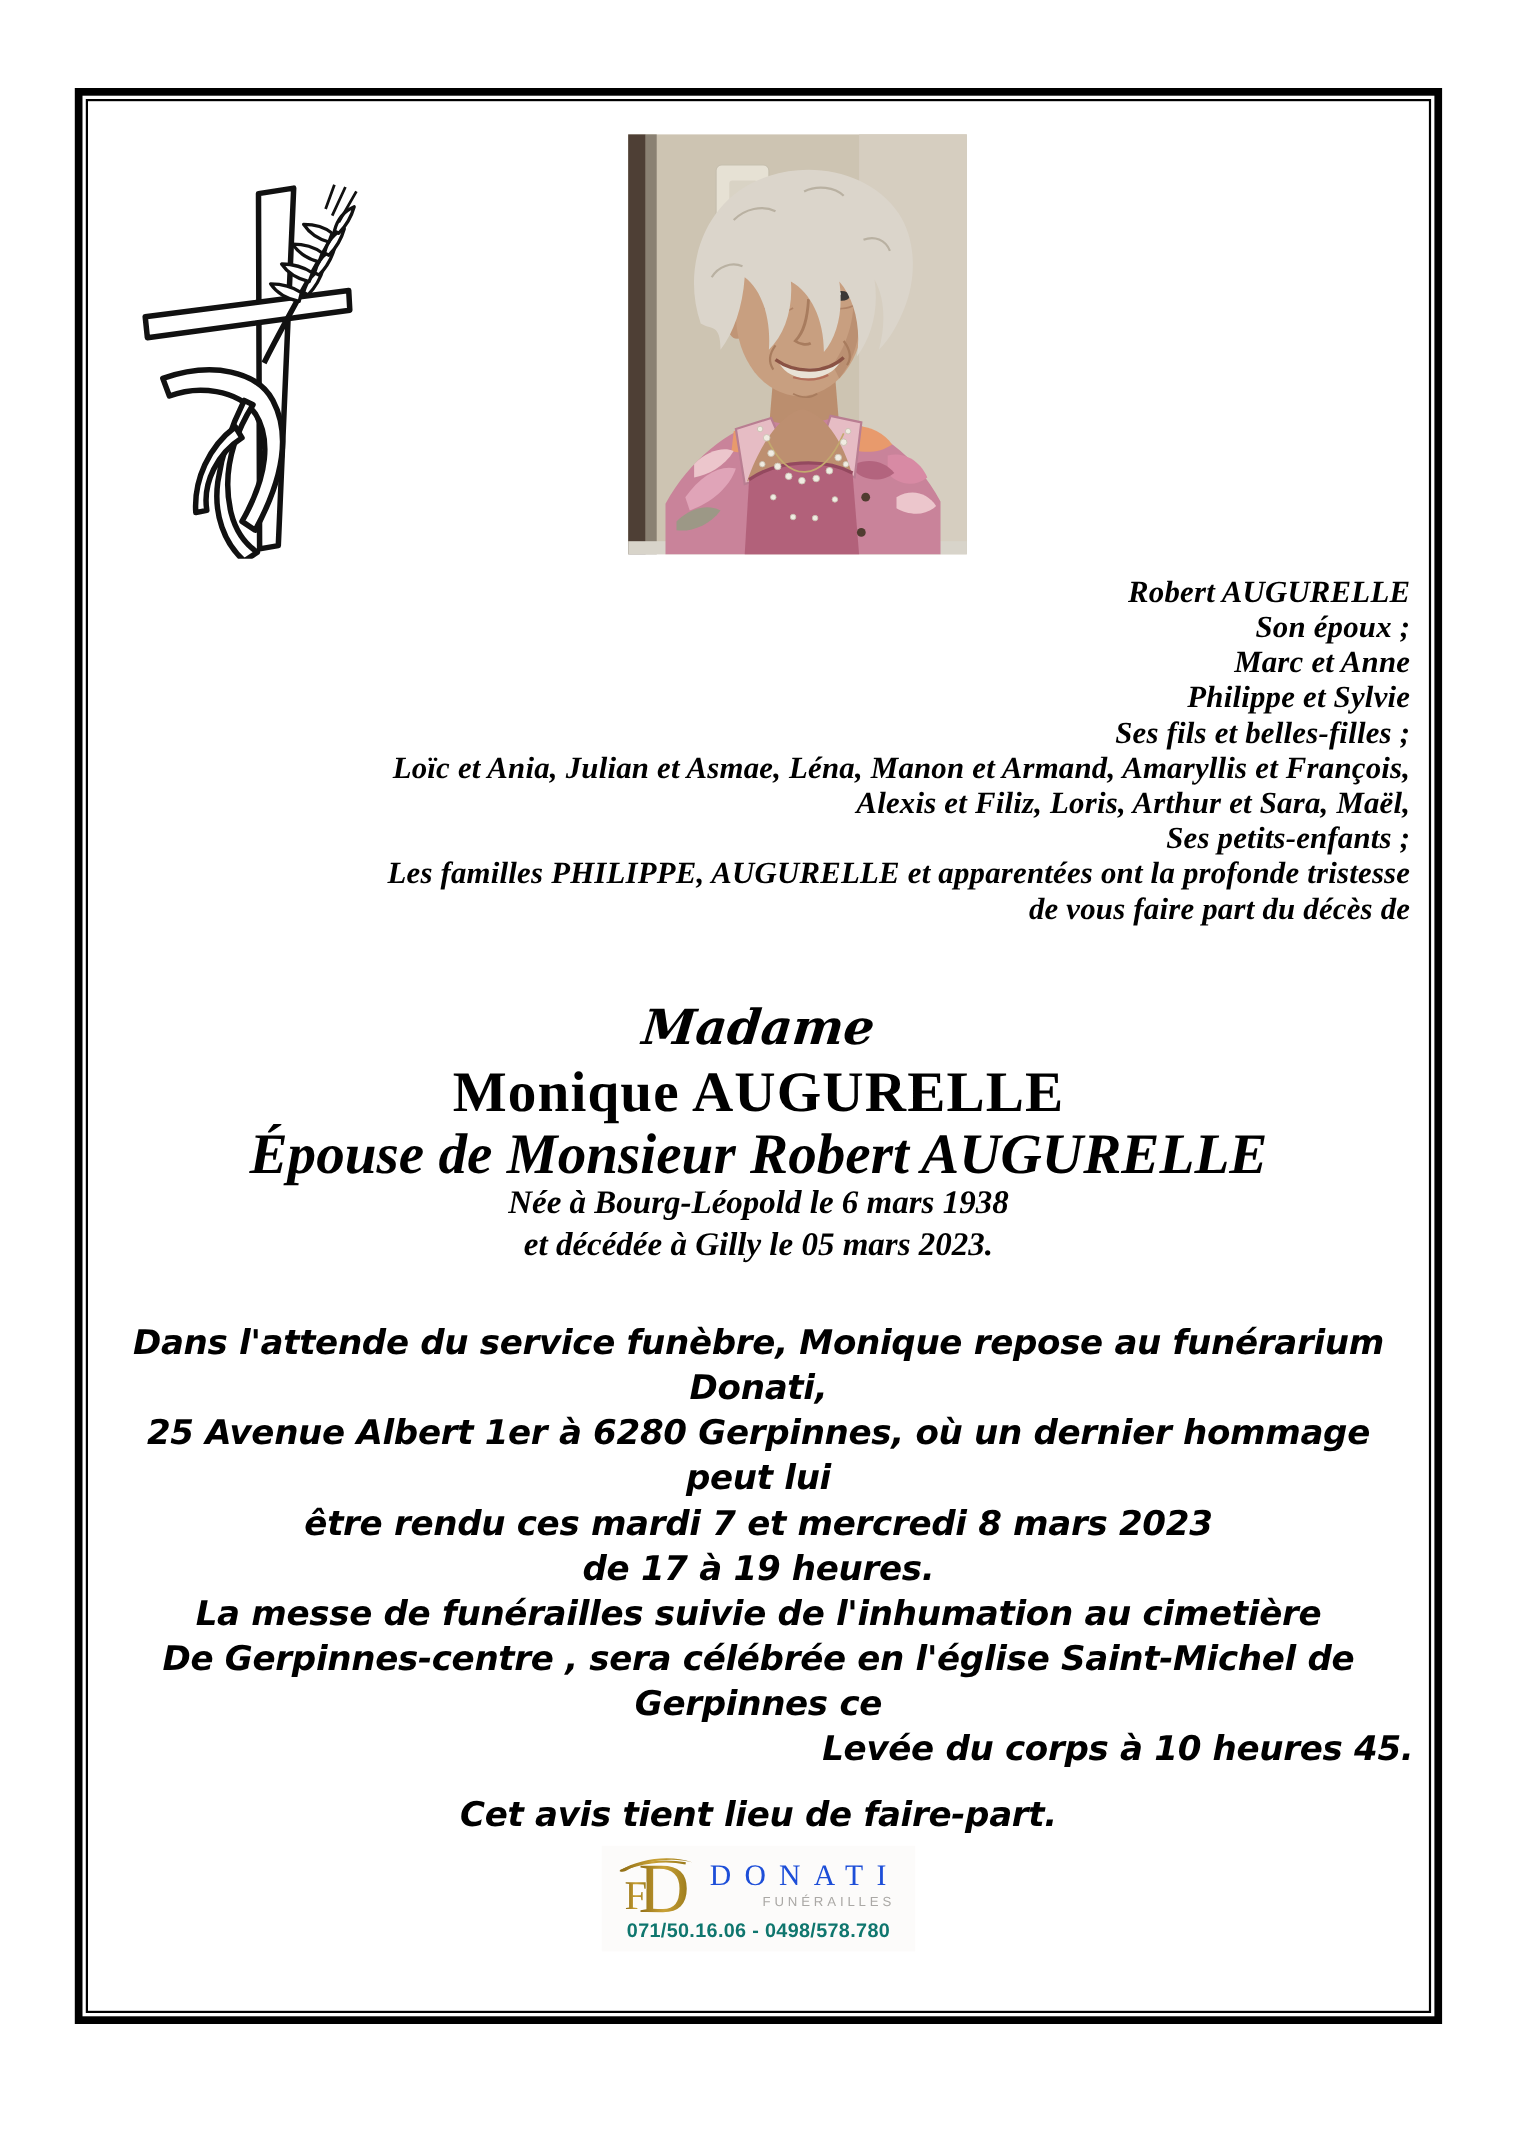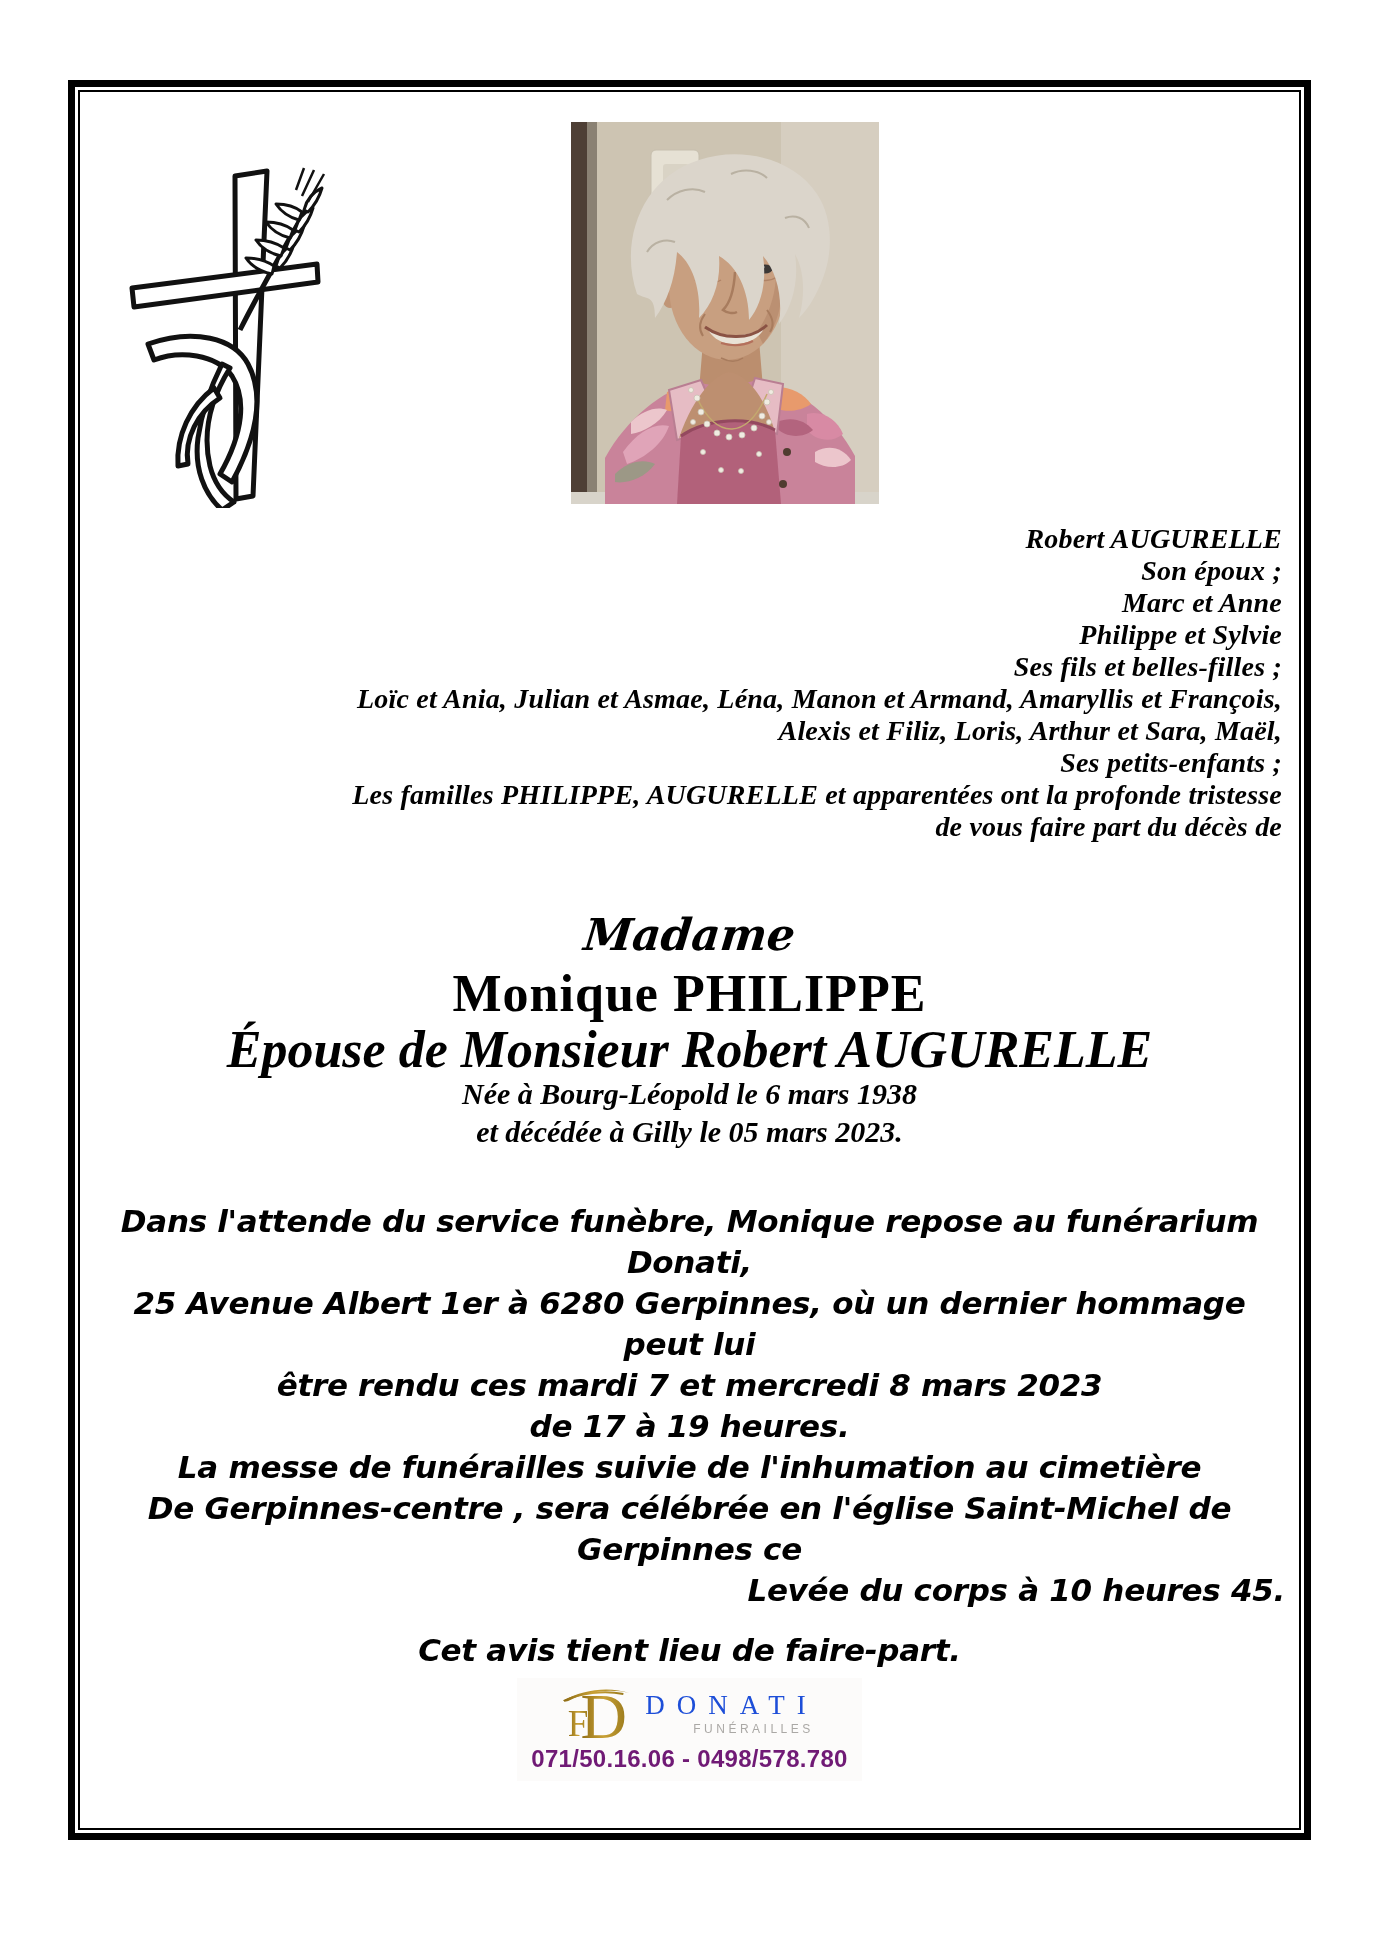--- a/index.html
+++ b/index.html
@@ -58,22 +58,22 @@
   .brand-names { margin-left:8px; padding-top:6px; }
   .brand-name {
     font-family:"Liberation Serif", serif; font-size:27px; letter-spacing:12px;
     color:#1d4ed8; line-height:30px; white-space:nowrap;
   }
   .brand-sub {
     font-family:"Liberation Sans", sans-serif; font-size:12px; letter-spacing:3.5px;
     color:#aaa8a5; text-align:right; margin-top:2px; padding-right:4px; white-space:nowrap;
   }
   .brand-phone {
-    font-family:"Liberation Sans", sans-serif; font-weight:bold; font-size:24px;
-    color:#701a75; margin-top:4px; text-align:center; letter-spacing:.3px; white-space:nowrap;
+    font-family:"Liberation Sans", sans-serif; font-weight:bold; font-size:18px;
+    color:#0f766e; margin-top:4px; text-align:center; letter-spacing:.3px; white-space:nowrap;
   }
 </style>
 </head>
 <body>
 
 <div class="page">
   <div class="frame">
     <div class="frame-inner">
       <div class="content">
 
@@ -181,21 +181,21 @@
           <div class="ln ar">Ses fils et belles-filles ;</div>
           <div class="ln al">Loïc et Ania, Julian et Asmae, Léna, Manon et Armand, Amaryllis et François,</div>
           <div class="ln al">Alexis et Filiz, Loris, Arthur et Sara, Maël,</div>
           <div class="ln ar">Ses petits-enfants ;</div>
           <div class="ln al">Les familles PHILIPPE, AUGURELLE et apparentées ont la profonde tristesse</div>
           <div class="ln al">de vous faire part du décès de</div>
         </div>
 
         <div class="titles">
           <div class="brush">Madame</div>
-          <div class="big-name">Monique PHILIPPE</div>
+          <div class="big-name">Monique AUGURELLE</div>
           <div class="spouse">Épouse de Monsieur Robert AUGURELLE</div>
           <div class="vital">Née à Bourg-Léopold le 6 mars 1938</div>
           <div class="vital">et décédée à Gilly le 05 mars 2023.</div>
         </div>
 
         <div class="announce">
           <div>Dans l'attende du service funèbre, Monique repose au funérarium Donati,</div>
           <div>25 Avenue Albert 1er à 6280 Gerpinnes,  où un dernier hommage peut lui</div>
           <div>être rendu ces mardi 7 et mercredi 8 mars 2023</div>
           <div>de 17 à 19 heures.</div>

